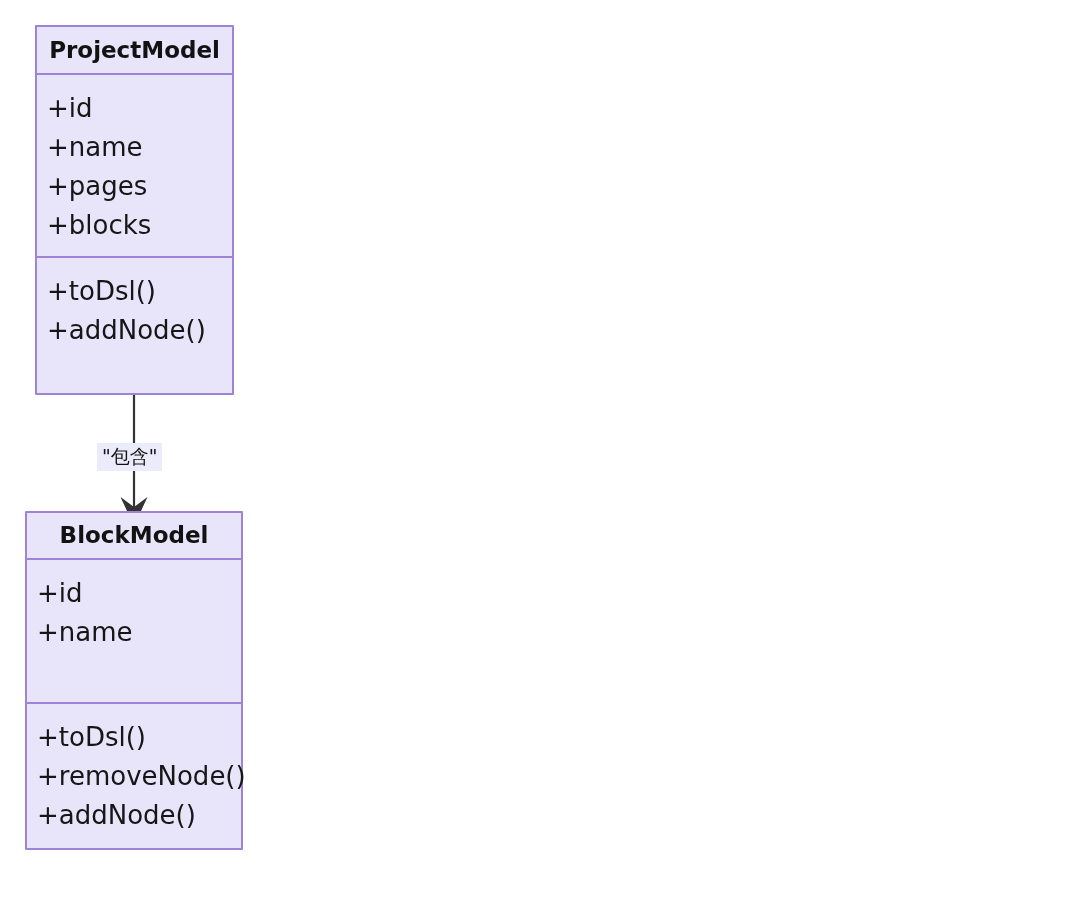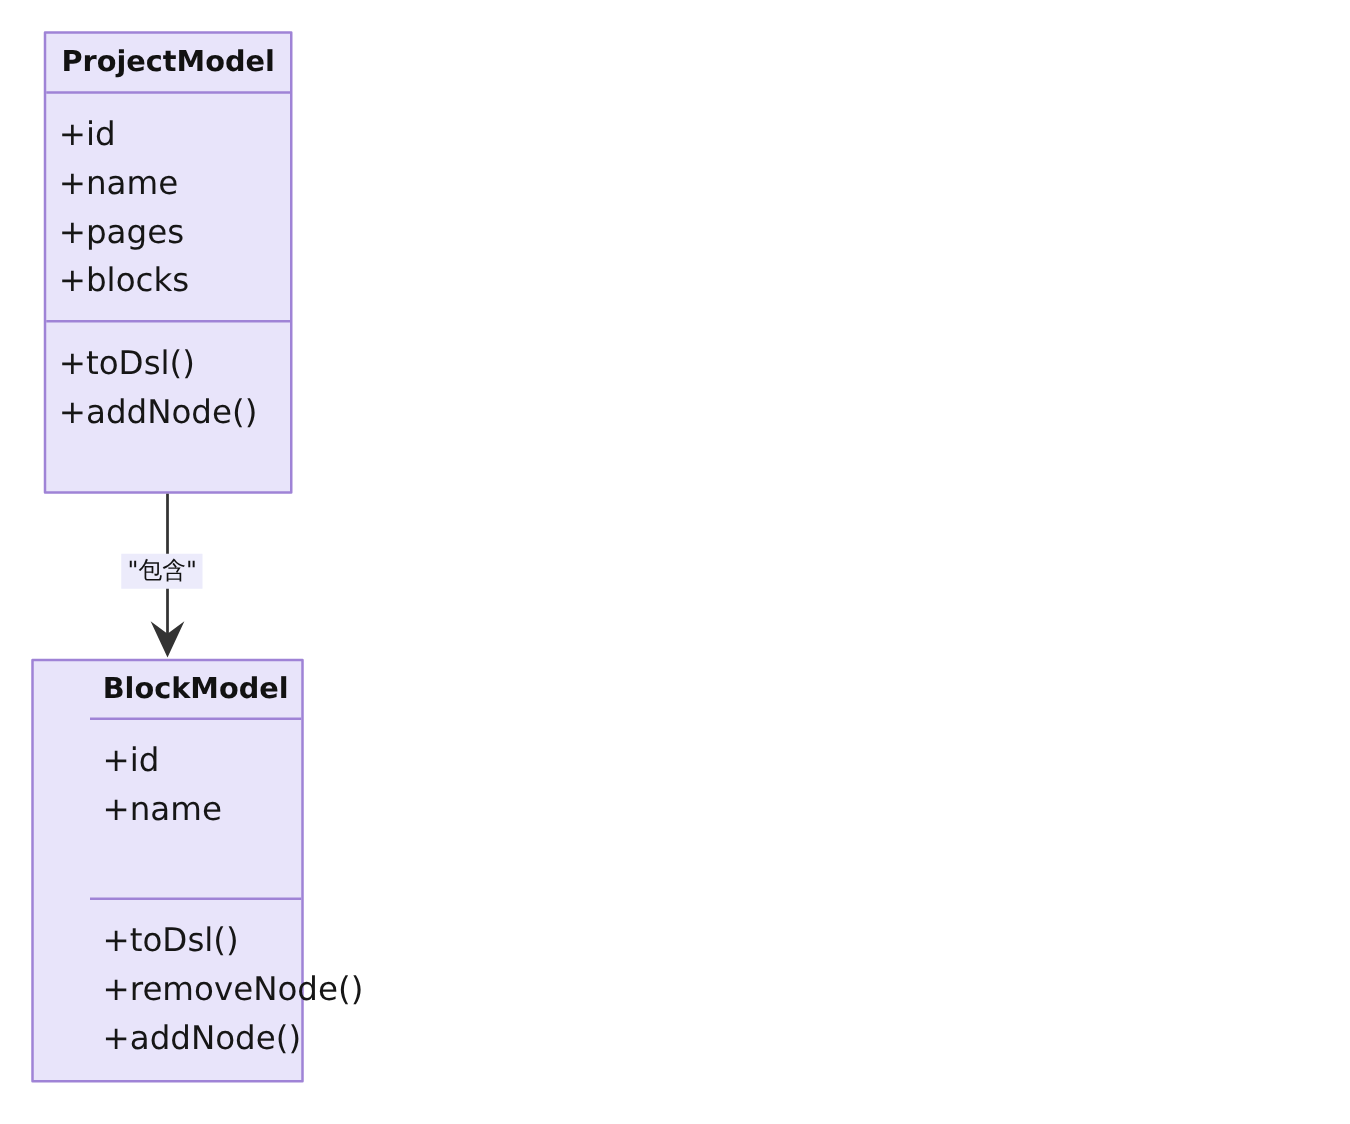--- a/index.html
+++ b/index.html
@@ -67,24 +67,23 @@
     top: 25px;
     width: 199px;
     height: 370px;
   }
   #class-project-model .class-title { height: 48px; }
   #class-project-model .attrs      { height: 183px; }
   #class-project-model .methods    { height: 135px; }
 
   #class-block-model {
     left: 25px;
-    top: 527px;
+    top: 511px;
     width: 218px;
     height: 339px;
-    padding-left: 45px;
   }
   #class-block-model .class-title { height: 47px; }
   #class-block-model .attrs      { height: 144px; }
   #class-block-model .methods    { height: 144px; }
 
   
   #relationship-layer {
     position: absolute;
     left: 0;
     top: 0;

